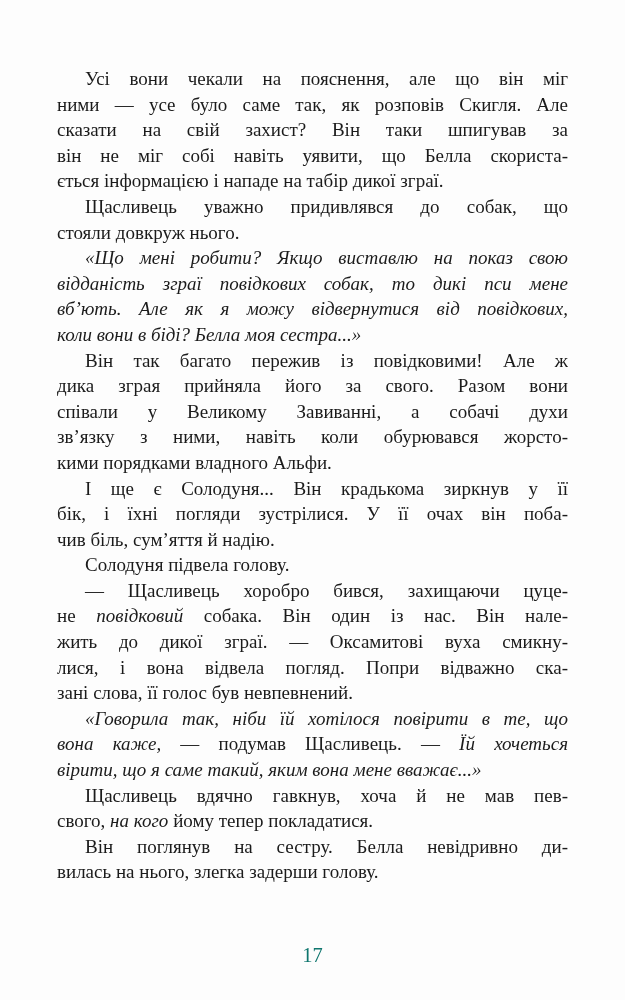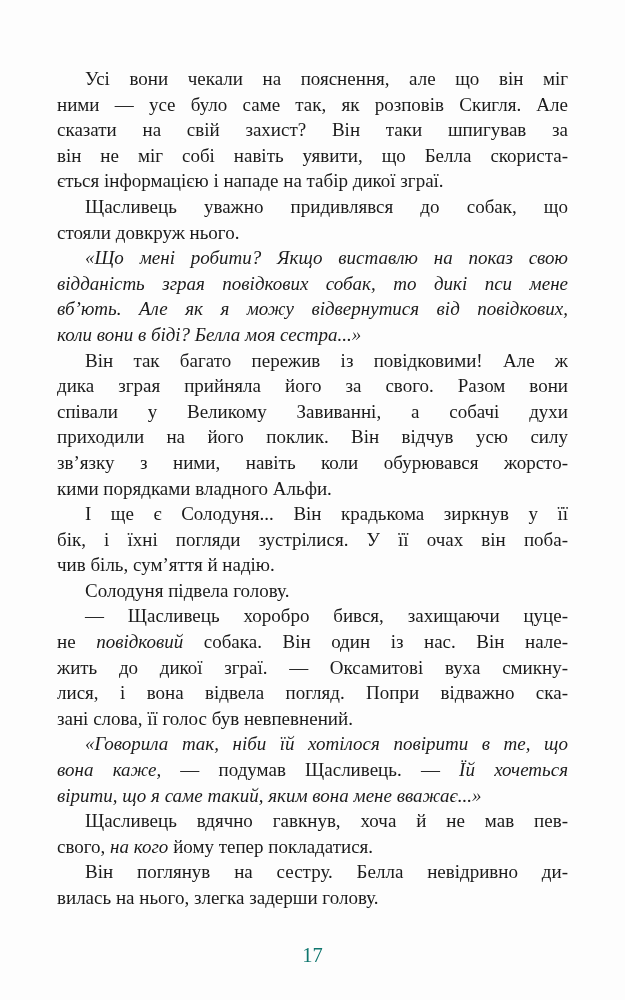--- a/index.html
+++ b/index.html
@@ -61,27 +61,26 @@
 <div class="page">
   <div class="text-block">
       <div class="line indent"><span class="seg">Усі вони чекали на пояснення, але що він міг</span></div>
       <div class="line"><span class="seg">ними — усе було саме так, як розповів Скигля. Але</span></div>
       <div class="line"><span class="seg">сказати на свій захист? Він таки шпигував за</span></div>
       <div class="line"><span class="seg">він не міг собі навіть уявити, що Белла скориста-</span></div>
       <div class="line last"><span class="seg">ється інформацією і нападе на табір дикої зграї.</span></div>
       <div class="line indent"><span class="seg">Щасливець уважно придивлявся до собак, що</span></div>
       <div class="line last"><span class="seg">стояли довкруж нього.</span></div>
       <div class="line indent"><span class="seg italic">«Що мені робити? Якщо виставлю на показ свою</span></div>
-      <div class="line"><span class="seg italic">відданість зграя повідкових собак, то дикі пси мене</span></div>
+      <div class="line"><span class="seg italic">відданість зграї повідкових собак, то дикі пси мене</span></div>
       <div class="line"><span class="seg italic">вб’ють. Але як я можу відвернутися від повідкових,</span></div>
       <div class="line last"><span class="seg italic">коли вони в біді? Белла моя сестра...»</span></div>
       <div class="line indent"><span class="seg">Він так багато пережив із повідковими! Але ж</span></div>
       <div class="line"><span class="seg">дика зграя прийняла його за свого. Разом вони</span></div>
       <div class="line"><span class="seg">співали у Великому Завиванні, а собачі духи</span></div>
-      <div class="line"><span class="seg">приходили на його поклик. Він відчув усю силу</span></div>
       <div class="line"><span class="seg">зв’язку з ними, навіть коли обурювався жорсто-</span></div>
       <div class="line last"><span class="seg">кими порядками владного Альфи.</span></div>
       <div class="line indent"><span class="seg">І ще є Солодуня... Він крадькома зиркнув у її</span></div>
       <div class="line"><span class="seg">бік, і їхні погляди зустрілися. У її очах він поба-</span></div>
       <div class="line last"><span class="seg">чив біль, сум’яття й надію.</span></div>
       <div class="line indent last"><span class="seg">Солодуня підвела голову.</span></div>
       <div class="line indent"><span class="seg">— Щасливець хоробро бився, захищаючи цуце-</span></div>
       <div class="line"><span class="seg">не </span><span class="seg italic">повідковий</span><span class="seg"> собака. Він один із нас. Він нале-</span></div>
       <div class="line"><span class="seg">жить до дикої зграї. — Оксамитові вуха смикну-</span></div>
       <div class="line"><span class="seg">лися, і вона відвела погляд. Попри відважно ска-</span></div>

